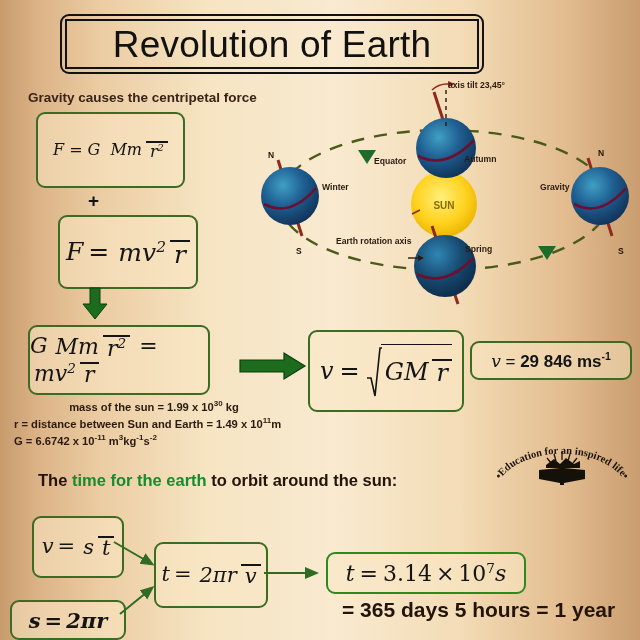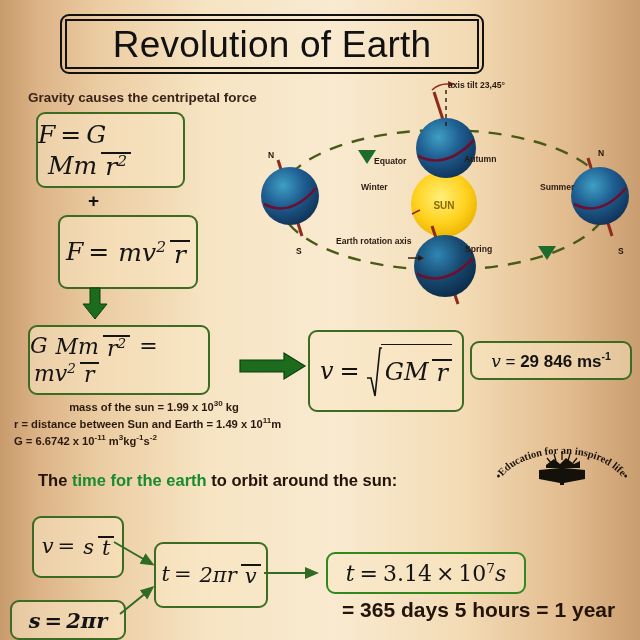--- a/index.html
+++ b/index.html
@@ -84,21 +84,21 @@
 
   <div class="abs nosel" id="title-box">
     <div class="inner">
       <span id="title-text">Revolution of Earth</span>
     </div>
   </div>
 
   <div class="abs nosel plain" id="gravity-line">Gravity causes the centripetal force</div>
 
   <div class="abs gbox nosel" style="left:36px;top:112px;width:145px;height:72px;">
-    <span class="math" style="font-size:25px;">
+    <span class="math" style="font-size:16px;">
       <span>F</span><span class="up" style="margin:0 5px;">=</span><span>G</span><span class="frac" style="margin-left:6px;">
         <span class="num">Mm</span>
         <span class="den"><span>r</span><sup>2</sup></span>
       </span>
     </span>
   </div>
 
   <div class="abs nosel" id="plus-sign">+</div>
 
   <div class="abs gbox nosel" style="left:58px;top:215px;width:136px;height:70px;">
@@ -302,22 +302,22 @@
 
       <path d="M160,136 l8,-4" stroke="#8e2b1e" stroke-width="1.6"></path>
 
       <path d="M156,180 l10,0" stroke="#2a1a10" stroke-width="1.4"></path>
       <polygon points="166,177 172,180 166,183" fill="#2a1a10"></polygon>
     </svg>
 
     <div class="dlabel" style="left:196px;top:2px;">axis tilt 23,45°</div>
     <div class="dlabel" style="left:122px;top:78px;">Equator</div>
     <div class="dlabel" style="left:212px;top:76px;">Autumn</div>
-    <div class="dlabel" style="left:70px;top:104px;margin-left:39px;">Winter</div>
-    <div class="dlabel" style="left:288px;top:104px;">Summer</div>
+    <div class="dlabel" style="left:70px;top:104px;">Winter</div>
+    <div class="dlabel" style="left:288px;top:104px;">Gravity</div>
     <div class="dlabel" style="left:213px;top:166px;">Spring</div>
     <div class="dlabel" style="left:84px;top:158px;">Earth rotation axis</div>
 
     <div class="pole" style="left:16px;top:72px;">N</div>
     <div class="pole" style="left:346px;top:70px;">N</div>
     <div class="pole" style="left:44px;top:168px;">S</div>
     <div class="pole" style="left:366px;top:168px;">S</div>
   </div>
 
 </div>

